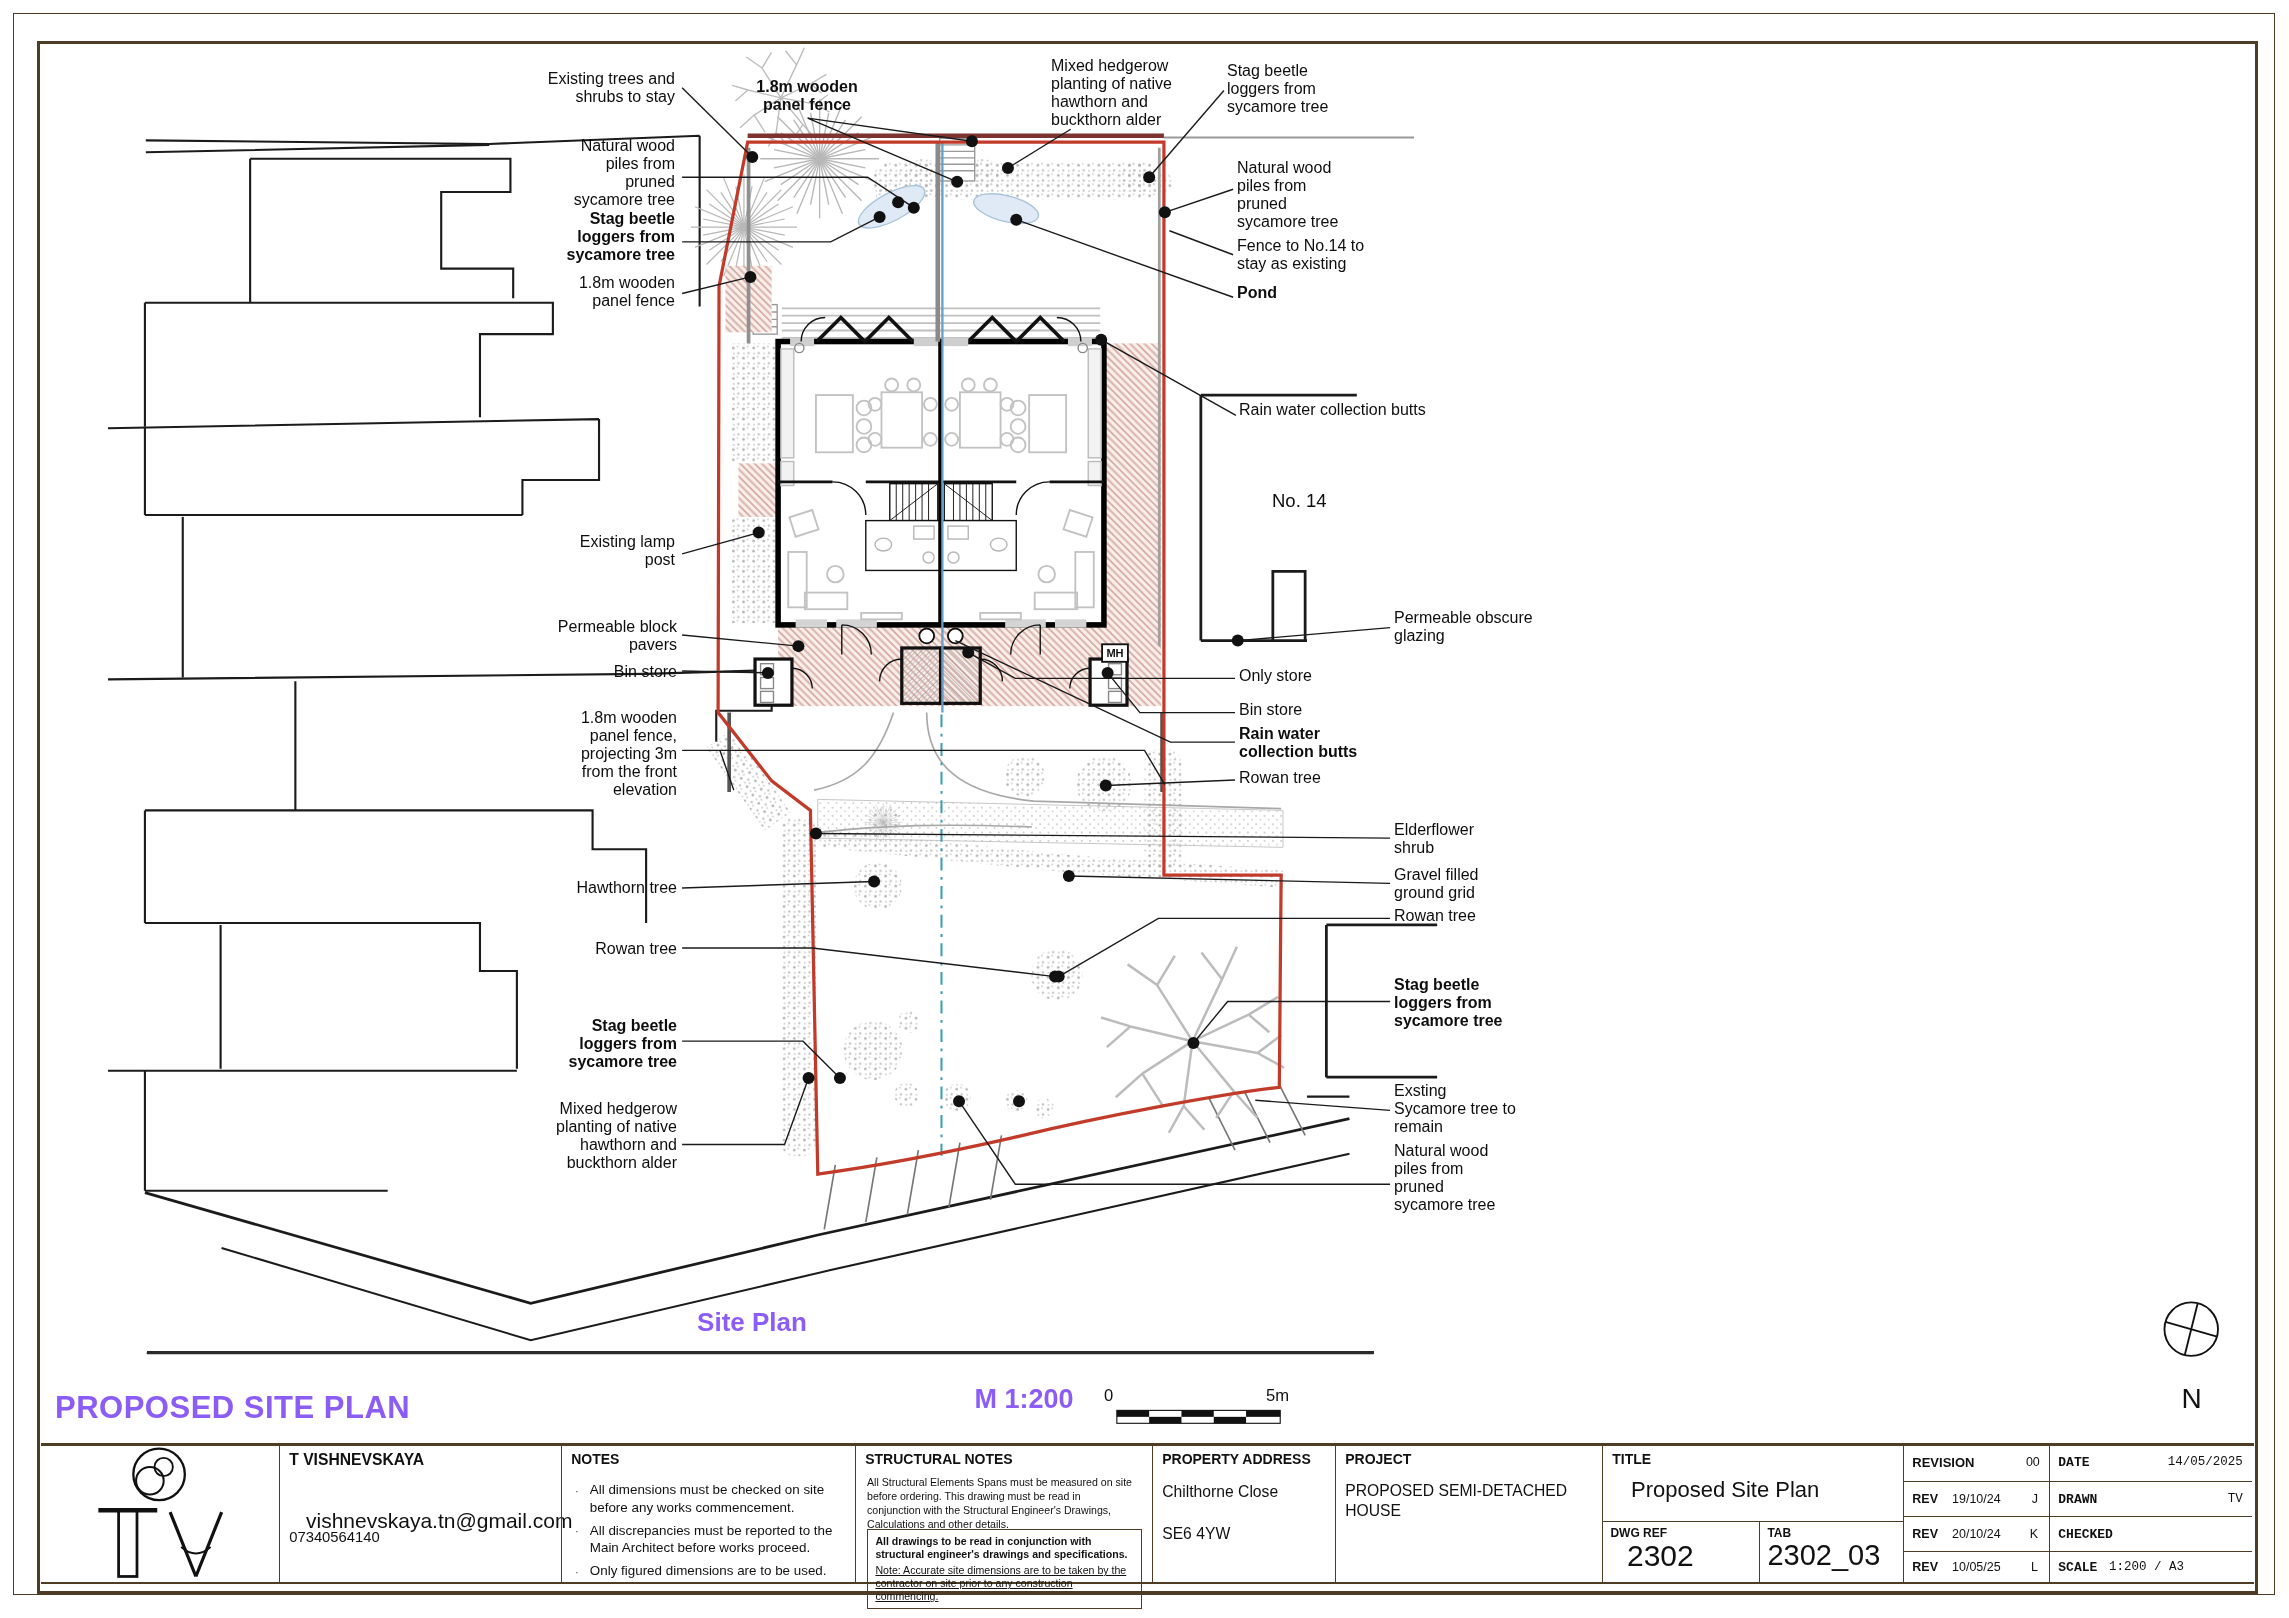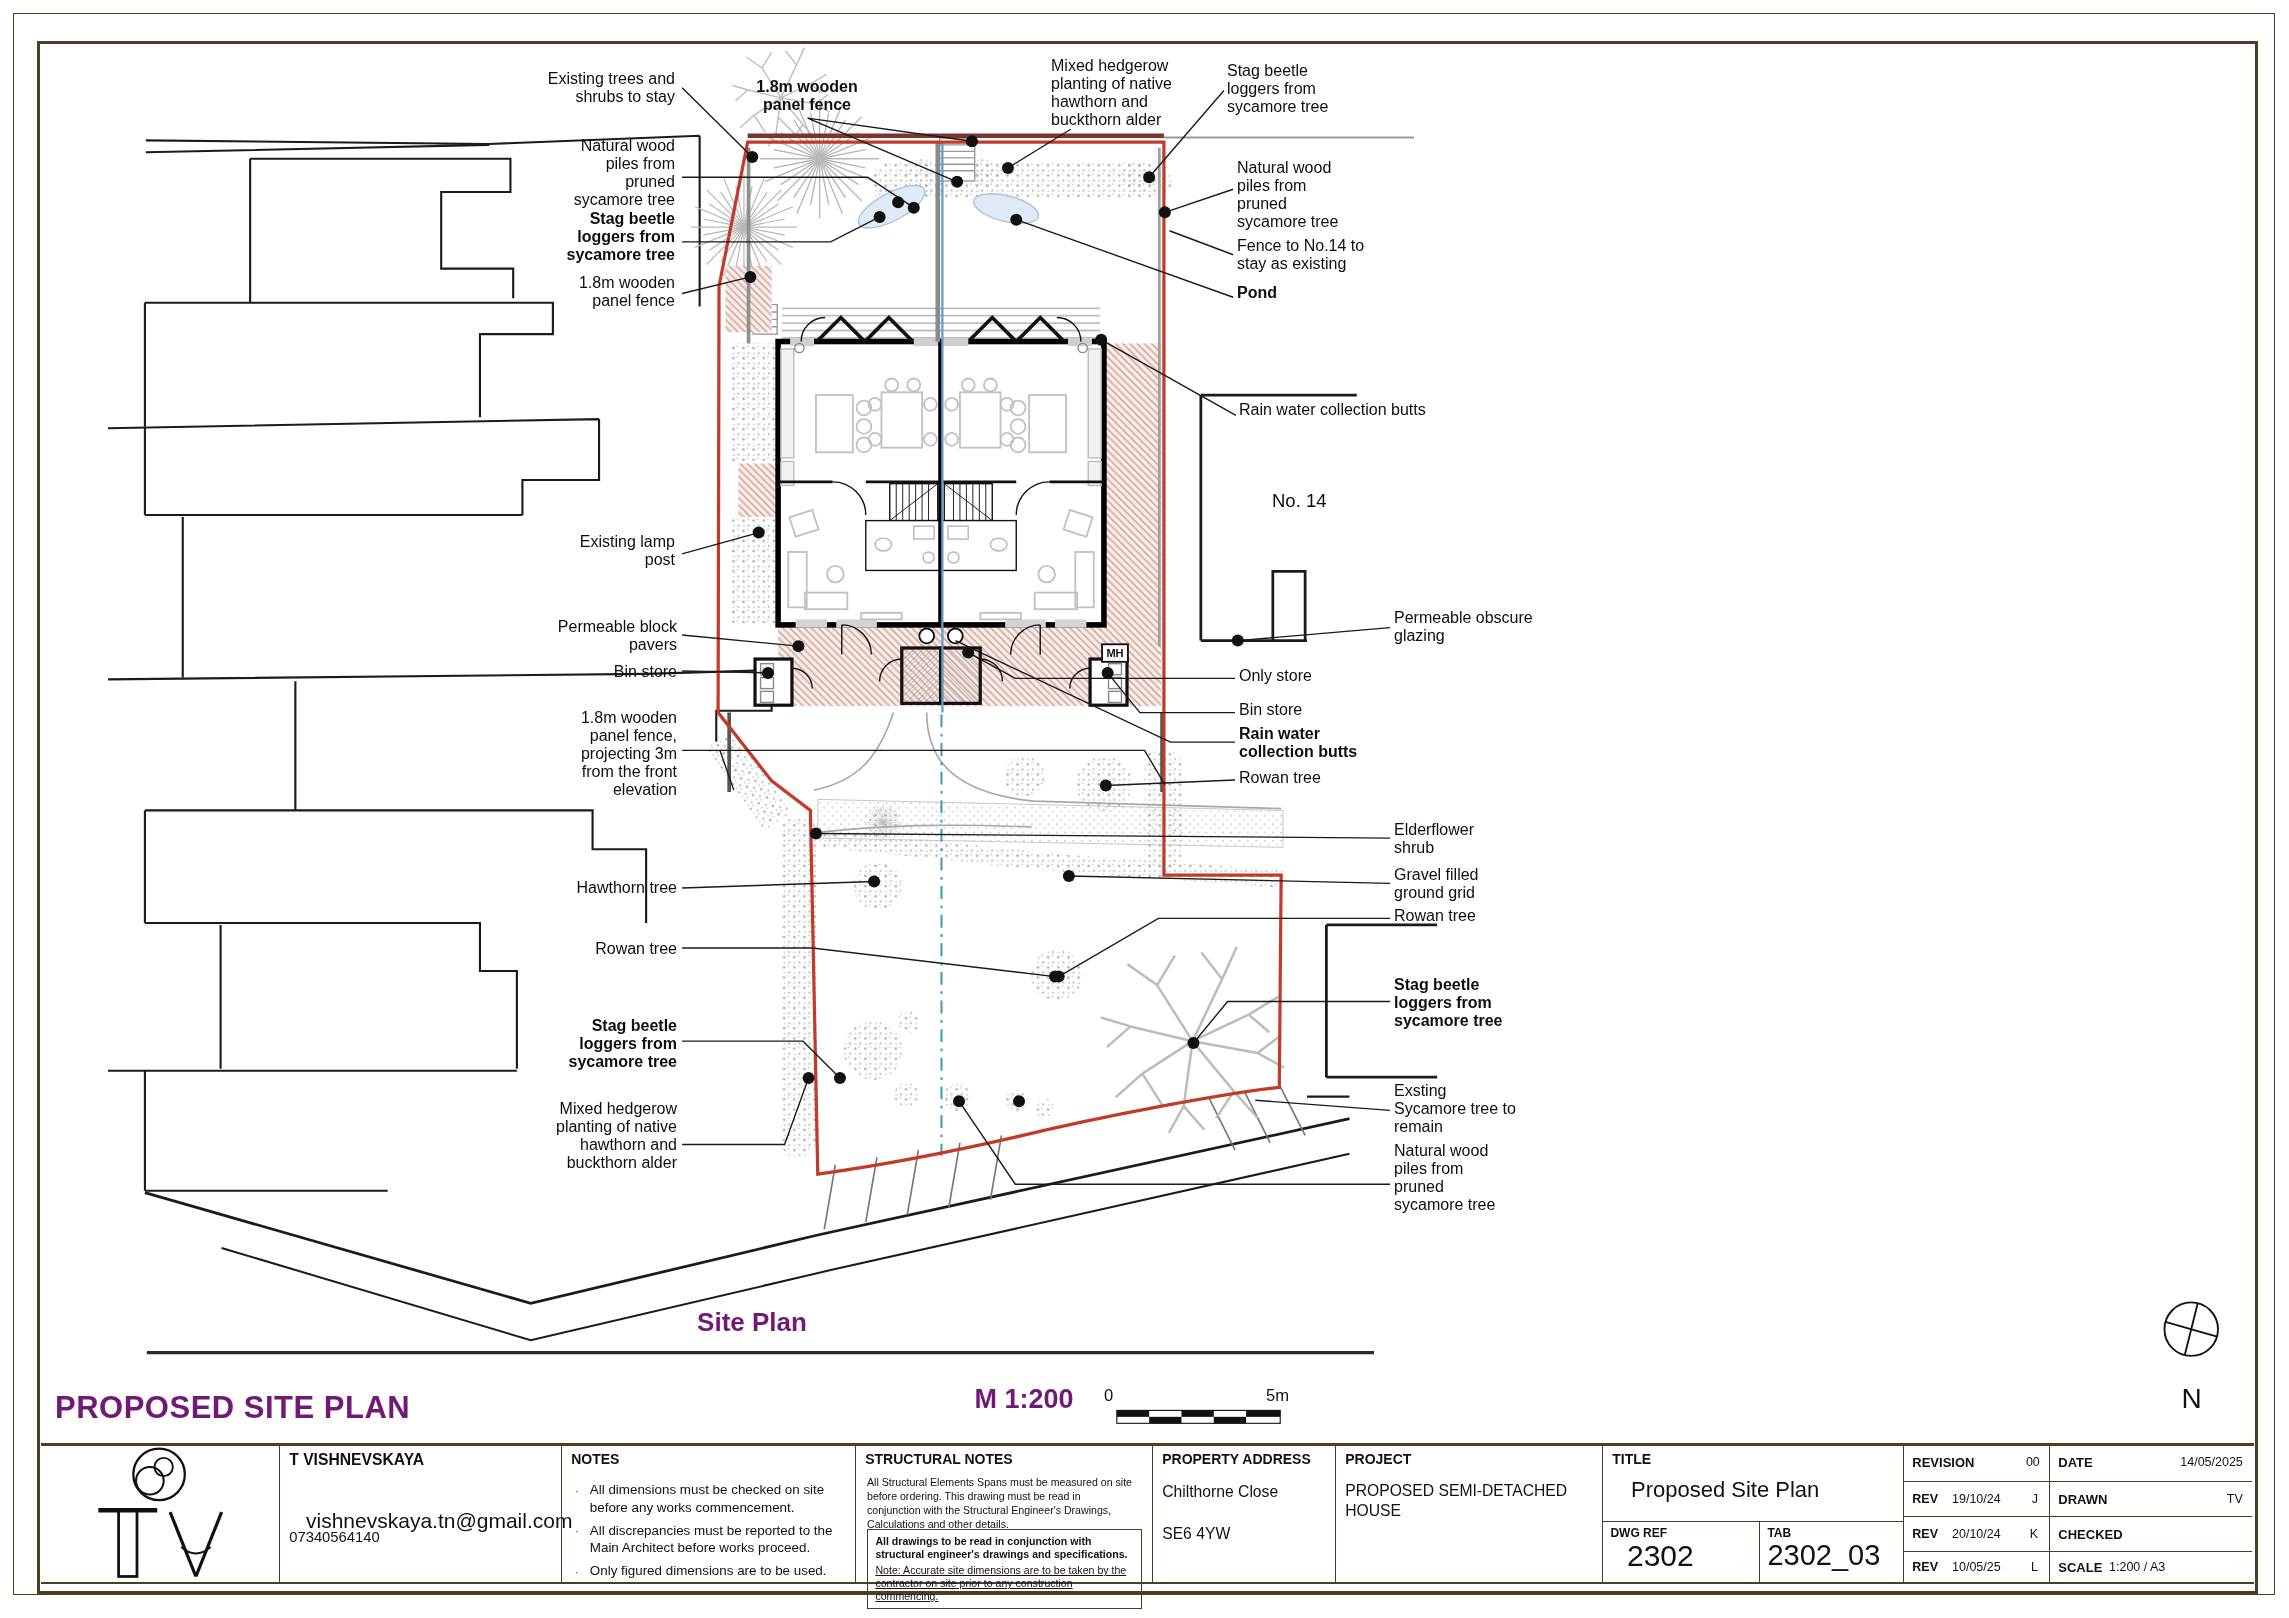--- a/index.html
+++ b/index.html
@@ -5,21 +5,21 @@
   html,body{margin:0;padding:0;background:#ffffff;}
   .sheet{position:relative;width:2290px;height:1619px;background:#ffffff;
          font-family:"Liberation Sans",sans-serif;color:#111;overflow:hidden;}
   .outer-frame{position:absolute;left:13px;top:13px;width:2260px;height:1580px;
          border:1.8px solid #4e3d24;}
   .inner-frame{position:absolute;left:37px;top:41px;width:2215px;height:1547px;
          border:3.7px solid #4e3d24;}
   .plan-svg{position:absolute;left:0;top:0;}
   .ann{position:absolute;font-size:16px;line-height:18px;white-space:pre-line;color:#0e0e0e;}
   .ann.b{font-weight:bold;}
-  .big-label{position:absolute;font-weight:bold;color:#701a75;}
+  .big-label{position:absolute;font-weight:bold;color:#8b5cf6;}
   .underline-bar{position:absolute;left:147px;top:1351px;width:1227px;height:2.8px;background:#2b2b2b;}
   
   .tb-cell{position:absolute;top:1444px;height:138px;border-left:1.8px solid #4e3d24;box-sizing:border-box;}
   .tb-top{position:absolute;left:41px;top:1443px;width:2213px;height:2.8px;background:#4e3d24;}
   .tb-bottom{position:absolute;left:41px;top:1582px;width:2213px;height:1.8px;background:#4e3d24;}
   .tb-h{font-size:14px;font-weight:bold;position:absolute;left:9.2px;top:7.4px;white-space:nowrap;}
   .tb-sm{font-size:12px;font-weight:bold;}
   .notes-item{display:flex;font-size:13.4px;line-height:17.5px;margin-bottom:5.5px;}
   .notes-item .bullet{width:14.8px;flex:none;color:#444;font-size:11px;padding-top:1.8px;}
   .struct-body{position:absolute;left:11px;top:31px;width:269px;font-size:10.6px;line-height:14px;}
@@ -488,21 +488,21 @@
       <div class="row-val" style="left:48px;top:10px;">20/10/24</div>
       <div class="row-val" style="right:11px;top:10px;">K</div>
     </div>
     <div class="rev-row" style="top:107px;height:31px;">
       <div class="row-label" style="top:8.3px;">REV</div>
       <div class="row-val" style="left:48px;top:8.3px;">10/05/25</div>
       <div class="row-val" style="right:11px;top:8.3px;">L</div>
     </div>
   </div>
 
-  <div class="tb-cell" style="left:2049px;width:203px;">
+  <div class="tb-cell" style="left:2049px;width:203px;font-family:Liberation Mono, monospace;">
     <div class="row-label" style="top:11px;font-size:13px;">DATE</div>
     <div class="row-val" style="right:9.2px;top:11px;">14/05/2025</div>
     <div class="rev-row" style="top:37px;height:35px;">
       <div class="row-label" style="top:10px;font-size:13px;">DRAWN</div>
       <div class="row-val" style="right:9.2px;top:10px;">TV</div>
     </div>
     <div class="rev-row" style="top:72px;height:35px;">
       <div class="row-label" style="top:10px;font-size:13px;text-align:center;">CHECKED</div>
       <div class="row-val" style="right:9.2px;top:10px;"></div>
     </div>

